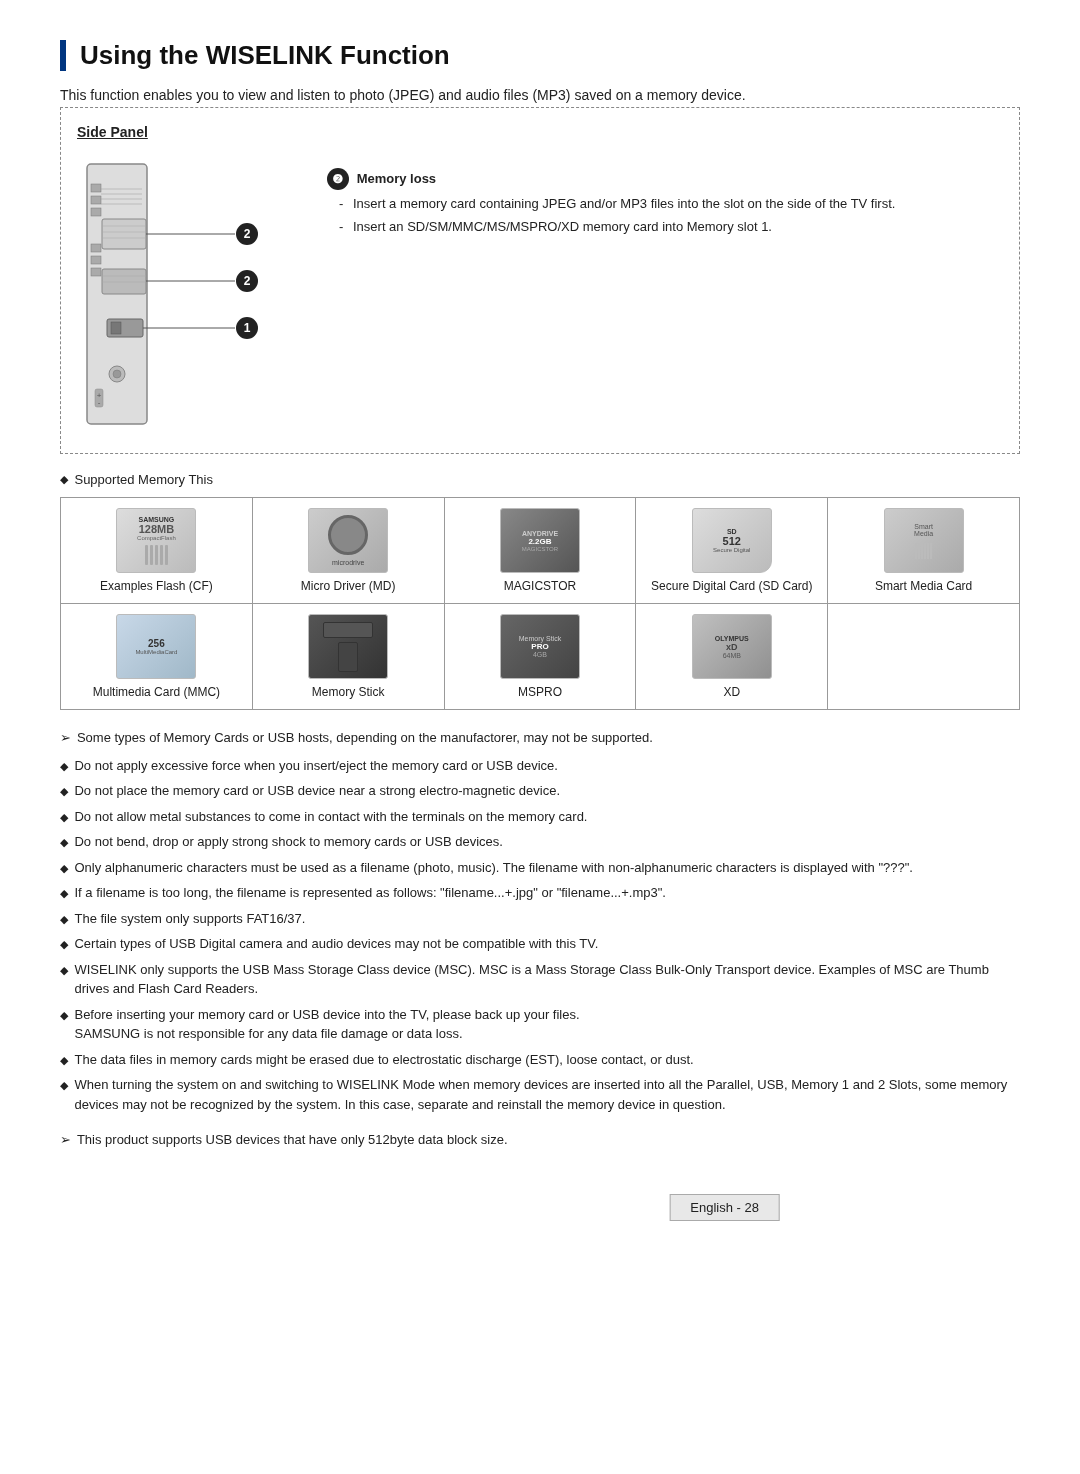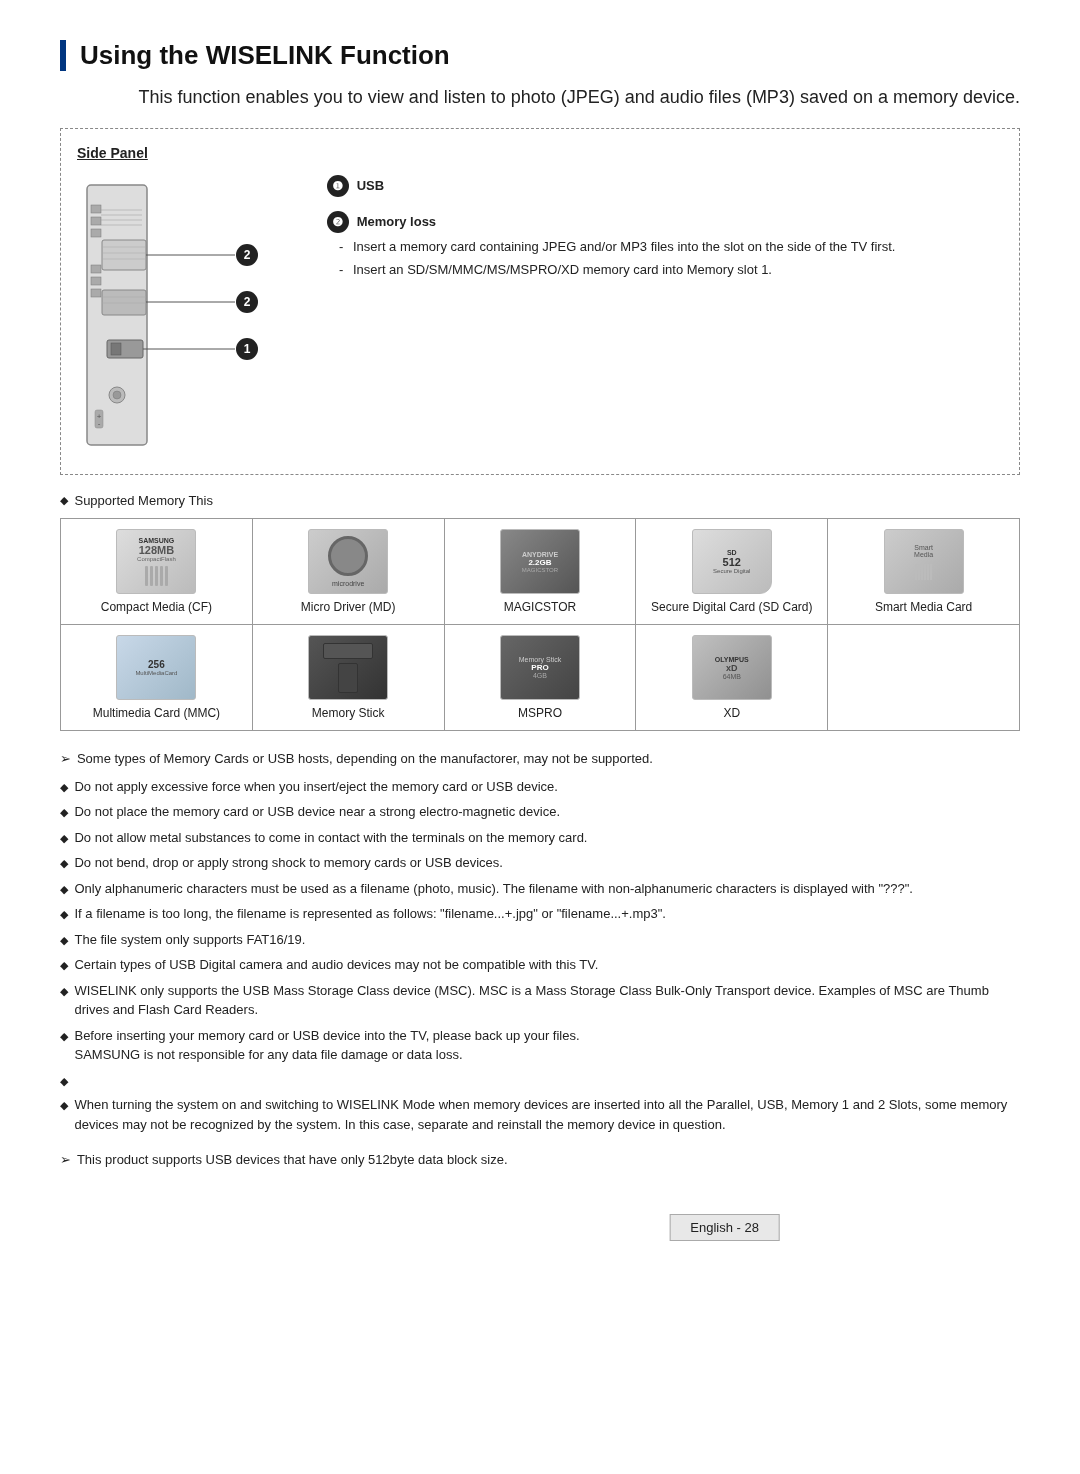--- a/index.html
+++ b/index.html
@@ -16,24 +16,23 @@
     .page-title {
       font-size: 26px;
       font-weight: bold;
       border-left: 6px solid #003580;
       padding-left: 14px;
       margin-bottom: 16px;
       color: #111;
     }
 
     .intro-text {
-      font-size: 18px;
-      margin-bottom: 20px;
+      font-size: 14px;
+      margin-bottom: 4px;
       color: #222;
-      text-align: right;
     }
 
     .side-panel-box {
       border: 1px dashed #888;
       padding: 16px;
       margin-bottom: 18px;
       display: flex;
       gap: 30px;
       align-items: flex-start;
     }
@@ -263,24 +262,20 @@
 
           <rect x="18" y="235" width="8" height="18" rx="2" fill="#aaa" stroke="#888" stroke-width="0.5"></rect>
           <text x="22" y="244" text-anchor="middle" fill="#555" font-size="8">+</text>
           <text x="22" y="251" text-anchor="middle" fill="#555" font-size="8">-</text>
         </svg>
       </div>
 
       <div class="panel-info">
 
         <div class="info-item">
-          <div class="label">
-            <span class="circle-badge">❶</span>
-            <strong>USB</strong>
-          </div>
         </div>
 
         <div class="info-item">
           <div class="label">
             <span class="circle-badge">❷</span>
             <strong>Memory loss</strong>
           </div>
           <ul>
             <li>Insert a memory card containing JPEG and/or MP3 files into the slot on the side of the TV first.</li>
             <li>Insert an SD/SM/MMC/MS/MSPRO/XD memory card into Memory slot 1.</li>
@@ -305,21 +300,21 @@
           <div style="font-size:6px;color:#666;">CompactFlash</div>
           <div style="display:flex;justify-content:center;gap:2px;margin-top:4px;">
             <div style="width:3px;height:20px;background:#aaa;border-radius:1px;"></div>
             <div style="width:3px;height:20px;background:#aaa;border-radius:1px;"></div>
             <div style="width:3px;height:20px;background:#aaa;border-radius:1px;"></div>
             <div style="width:3px;height:20px;background:#aaa;border-radius:1px;"></div>
             <div style="width:3px;height:20px;background:#aaa;border-radius:1px;"></div>
           </div>
         </div>
       </div>
-      <span>Compact Media (CF)</span>
+      <span>Examples Flash (CF)</span>
     </td>
 
     <td>
       <div class="card-img-placeholder card-md">
         <div style="text-align:center;">
           <div style="width:40px;height:40px;border-radius:50%;background:#888;border:3px solid #666;margin:0 auto 4px auto;"></div>
           <div style="font-size:7px;color:#444;">microdrive</div>
         </div>
       </div>
       <span>Micro Driver (MD)</span>
@@ -439,37 +434,38 @@
   <div class="bullet-item">
     <span class="diamond">◆</span>
     <span>Only alphanumeric characters must be used as a filename (photo, music). The filename with non-alphanumeric characters is displayed with "???".</span>
   </div>
   <div class="bullet-item">
     <span class="diamond">◆</span>
     <span>If a filename is too long, the filename is represented as follows: "filename...+.jpg" or "filename...+.mp3".</span>
   </div>
   <div class="bullet-item">
     <span class="diamond">◆</span>
-    <span>The file system only supports FAT16/19.</span>
+    <span>The file system only supports FAT16/37.</span>
   </div>
   <div class="bullet-item">
     <span class="diamond">◆</span>
     <span>Certain types of USB Digital camera and audio devices may not be compatible with this TV.</span>
   </div>
   <div class="bullet-item">
     <span class="diamond">◆</span>
     <span>WISELINK only supports the USB Mass Storage Class device (MSC). MSC is a Mass Storage Class Bulk-Only Transport device. Examples of MSC are Thumb drives and Flash Card Readers.</span>
   </div>
   <div class="bullet-item">
     <span class="diamond">◆</span>
     <span style="white-space:pre-line;">Before inserting your memory card or USB device into the TV, please back up your files.
 SAMSUNG is not responsible for any data file damage or data loss.</span>
   </div>
   <div class="bullet-item">
     <span class="diamond">◆</span>
+    <span>The data files in memory cards might be erased due to electrostatic discharge (EST), loose contact, or dust.</span>
   </div>
   <div class="bullet-item">
     <span class="diamond">◆</span>
     <span>When turning the system on and switching to WISELINK Mode when memory devices are inserted into all the Parallel, USB, Memory 1 and 2 Slots, some memory devices may not be recognized by the system. In this case, separate and reinstall the memory device in question.</span>
   </div>
 </div>
 
 <div class="note-arrow">
   <span class="arrow">➢</span>
   <span>This product supports USB devices that have only 512byte data block size.</span>

